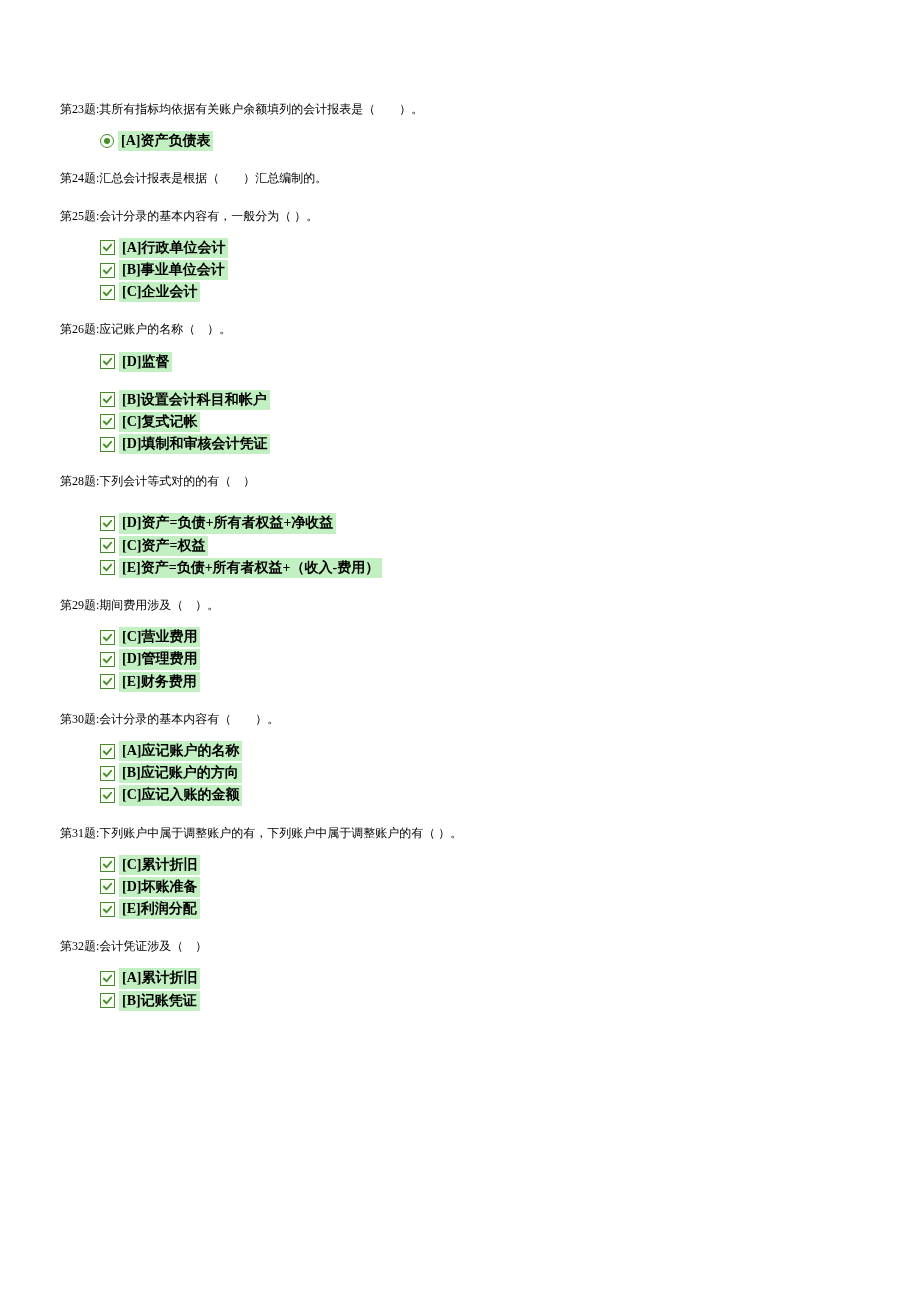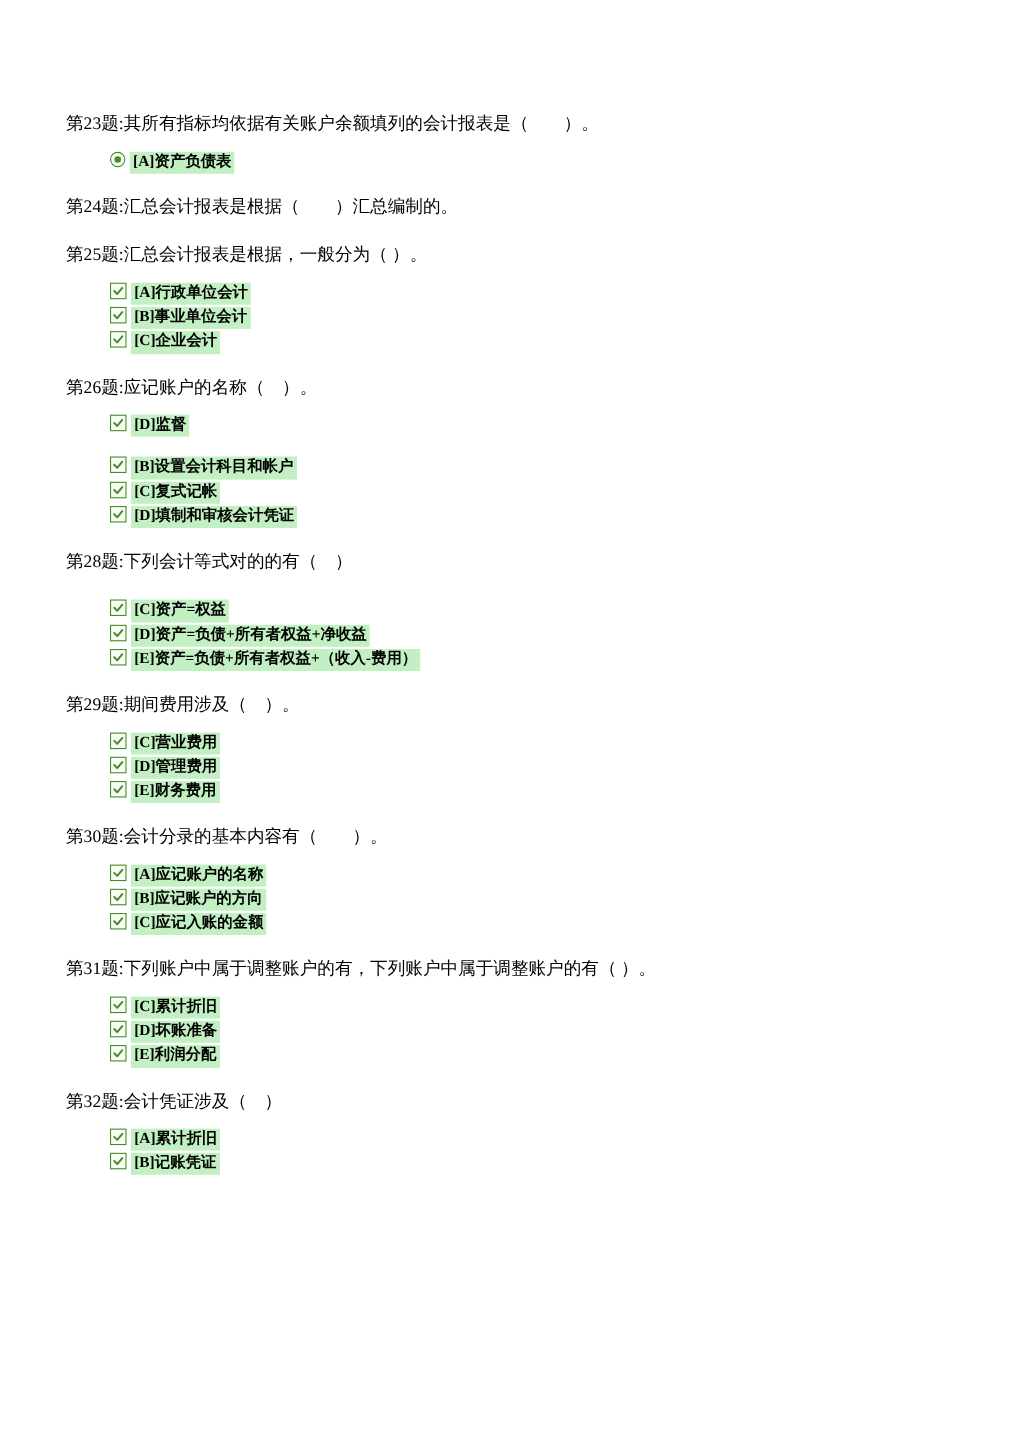--- a/index.html
+++ b/index.html
@@ -12,29 +12,30 @@
       font-size: 16px;
       background: #ffffff;
       color: #000000;
       padding: 100px 60px;
       width: 920px;
     }
     .question-block {
       margin-bottom: 18px;
     }
     .question-text {
-      font-size: 16px;
+      font-size: 12px;
       line-height: 1.6;
       margin-bottom: 12px;
     }
     .options {
       margin-left: 40px;
     }
     .option-row {
       display: flex;
+      align-items: center;
       margin-bottom: 2px;
     }
     .radio-icon {
       display: inline-flex;
       align-items: center;
       justify-content: center;
       width: 14px;
       height: 14px;
       border-radius: 50%;
       border: 1.5px solid #4a8a2e;
@@ -88,21 +89,21 @@
             <span class="radio-dot"></span>
           </span>
           <span class="option-label">[A]资产负债表</span>
         </div>
       </div>
     </div>
     <div class="question-block">
       <div class="question-text"><span>第24题:</span><span>汇总会计报表是根据（　　）汇总编制的。</span></div>
     </div>
     <div class="question-block">
-      <div class="question-text"><span>第25题:</span><span>汇总会计报表是根据，一般分为（ ）。</span></div>
+      <div class="question-text"><span>第25题:</span><span>会计分录的基本内容有，一般分为（ ）。</span></div>
       <div class="options">
         <div class="option-row">
           <span class="checkbox-icon">
             <svg class="checkmark" viewBox="0 0 12 12">
               <path d="M2 6 L5 9 L10 3" stroke="#4a8a2e" stroke-width="2" fill="none" stroke-linecap="round" stroke-linejoin="round"></path>
             </svg>
           </span>
           <span class="option-label">[A]行政单位会计</span>
         </div>
         <div class="option-row">
@@ -167,29 +168,29 @@
     <div class="question-block">
       <div class="question-text"><span>第28题:</span><span>下列会计等式对的的有（　）</span></div>
       <div class="gap"></div>
       <div class="options">
         <div class="option-row">
           <span class="checkbox-icon">
             <svg class="checkmark" viewBox="0 0 12 12">
               <path d="M2 6 L5 9 L10 3" stroke="#4a8a2e" stroke-width="2" fill="none" stroke-linecap="round" stroke-linejoin="round"></path>
             </svg>
           </span>
+          <span class="option-label">[D]资产=负债+所有者权益+净收益</span>
+        </div>
+        <div class="option-row">
+          <span class="checkbox-icon">
+            <svg class="checkmark" viewBox="0 0 12 12">
+              <path d="M2 6 L5 9 L10 3" stroke="#4a8a2e" stroke-width="2" fill="none" stroke-linecap="round" stroke-linejoin="round"></path>
+            </svg>
+          </span>
           <span class="option-label">[C]资产=权益</span>
-        </div>
-        <div class="option-row">
-          <span class="checkbox-icon">
-            <svg class="checkmark" viewBox="0 0 12 12">
-              <path d="M2 6 L5 9 L10 3" stroke="#4a8a2e" stroke-width="2" fill="none" stroke-linecap="round" stroke-linejoin="round"></path>
-            </svg>
-          </span>
-          <span class="option-label">[D]资产=负债+所有者权益+净收益</span>
         </div>
         <div class="option-row">
           <span class="checkbox-icon">
             <svg class="checkmark" viewBox="0 0 12 12">
               <path d="M2 6 L5 9 L10 3" stroke="#4a8a2e" stroke-width="2" fill="none" stroke-linecap="round" stroke-linejoin="round"></path>
             </svg>
           </span>
           <span class="option-label">[E]资产=负债+所有者权益+（收入-费用）</span>
         </div>
       </div>

